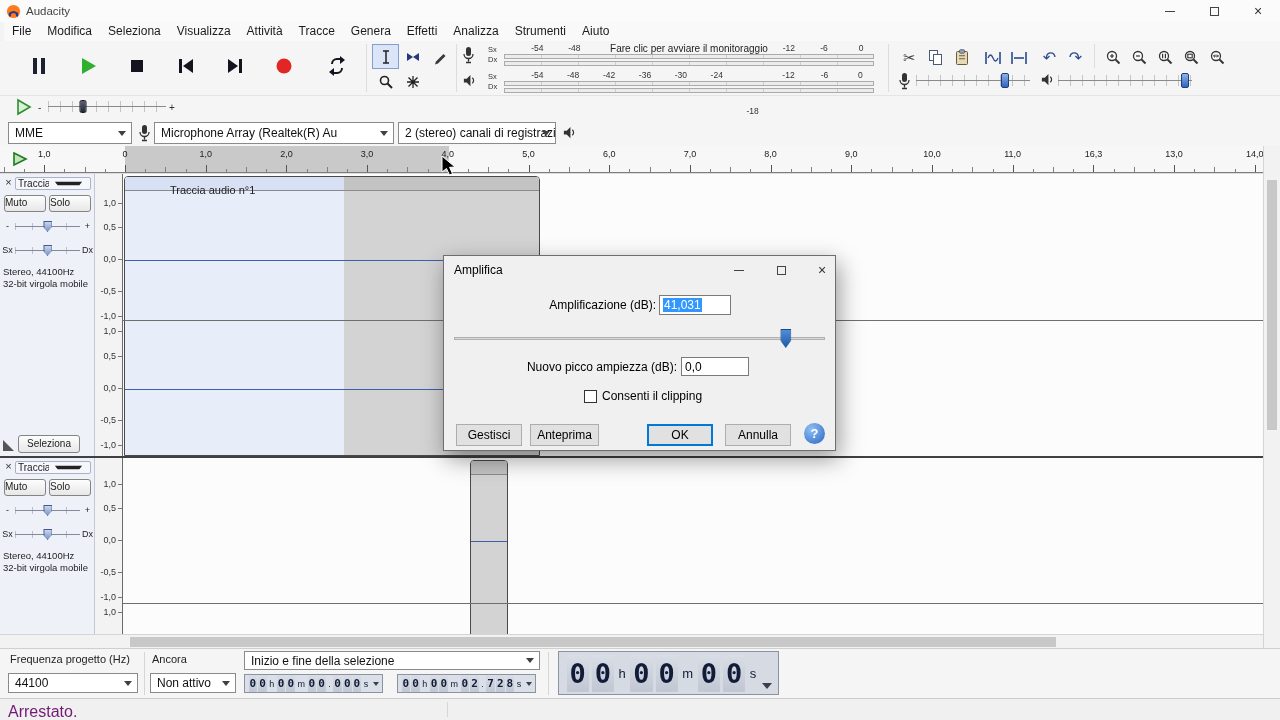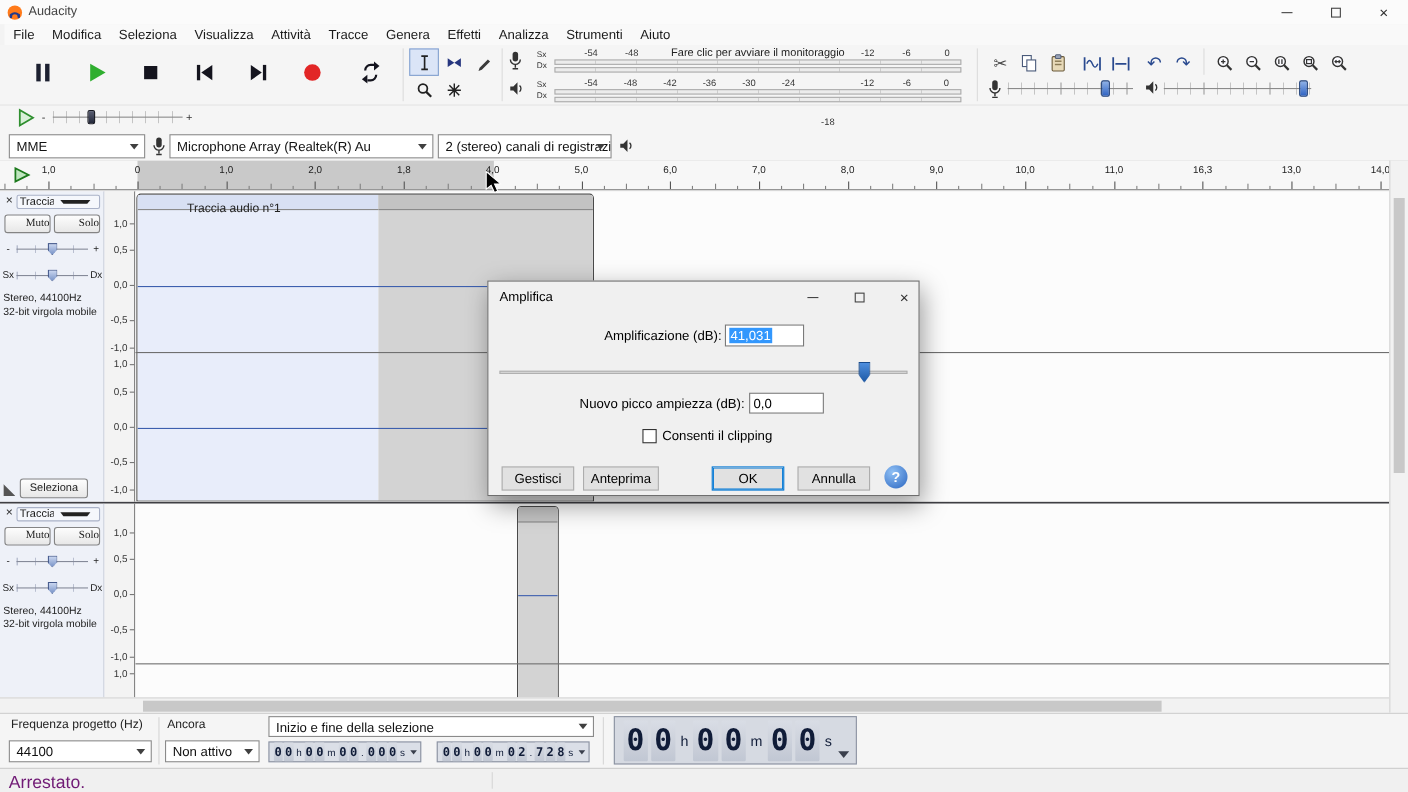--- a/index.html
+++ b/index.html
@@ -62,21 +62,21 @@
   #trackarea{position:absolute;left:0;top:173px;width:1263px;height:461px;overflow:hidden;background:#dcdcdc;}
   .track{position:absolute;left:0;width:1263px;box-sizing:border-box;background:#fcfcfc;}
   .t-panel{position:absolute;left:0;top:0;bottom:0;width:95px;background:#eef1f8;border-right:1px solid #c3c8d6;box-sizing:border-box;overflow:hidden;}
   .t-close{position:absolute;left:3px;top:3px;width:11px;height:11px;font-size:11px;line-height:11px;color:#333;text-align:center;}
   .t-name{position:absolute;left:15px;top:3px;right:3px;height:13px;display:flex;align-items:center;
      font-size:10px;color:#1a1a1a;border:1px solid #aab2c8;border-radius:2px;padding:0 2px;box-sizing:border-box;background:#f5f7fc;}
   .t-name span{flex:1;white-space:nowrap;overflow:hidden;}
   .t-name .dd{transform:scale(.7);}
   .t-ms{position:absolute;left:4px;top:21px;display:flex;gap:3px;}
   .t-btn{width:40px;height:15px;border:1px solid #848484;border-radius:3px;background:linear-gradient(#fdfdfd,#e7e7e7);
-     font-size:10px;color:#222;text-align:right;line-height:14px;font-family:Liberation Serif, serif;}
+     font-size:10px;color:#222;text-align:left;line-height:14px;}
   .t-slider-row{position:absolute;left:2px;width:91px;height:16px;display:flex;align-items:center;}
   .t-sl-label{font-size:9px;color:#222;width:11px;text-align:center;}
   .lws{flex:1;position:relative;height:14px;}
   .lws::before{content:"";position:absolute;left:2px;right:2px;top:4px;height:7px;
      background:repeating-linear-gradient(90deg,#b9bfd0 0 1px,transparent 1px 17px);}
   .lws-track{position:absolute;left:2px;right:2px;top:7px;height:1px;background:#858a99;}
   .lws-thumb{position:absolute;top:2px;width:9px;height:11px;transform:translateX(-50%);
      background:linear-gradient(#c9d6f0,#7b95c8);border:1px solid #44598c;box-sizing:border-box;
      clip-path:polygon(0 0,100% 0,100% 55%,50% 100%,0 55%);}
   .t-info{position:absolute;left:3px;top:92px;font-size:9.5px;color:#222;line-height:12px;white-space:nowrap;}
@@ -471,21 +471,21 @@
     </span>
   <div class="r-tick" style="left: 44.3px; height: 7px;"></div>
       <span class="r-num" style="left: 44.3px;">1,0</span>
       <div class="r-tick" style="left: 125px; height: 7px;"></div>
       <span class="r-num" style="left: 125px;">0</span>
       <div class="r-tick" style="left: 205.7px; height: 7px;"></div>
       <span class="r-num" style="left: 205.7px;">1,0</span>
       <div class="r-tick" style="left: 286.4px; height: 7px;"></div>
       <span class="r-num" style="left: 286.4px;">2,0</span>
       <div class="r-tick" style="left: 367.1px; height: 7px;"></div>
-      <span class="r-num" style="left: 367.1px;">1,8</span>
+      <span class="r-num" style="left: 367.1px;">3,0</span>
       <div class="r-tick" style="left: 447.8px; height: 7px;"></div>
       <span class="r-num" style="left: 447.8px;">4,0</span>
       <div class="r-tick" style="left: 528.5px; height: 7px;"></div>
       <span class="r-num" style="left: 528.5px;">5,0</span>
       <div class="r-tick" style="left: 609.2px; height: 7px;"></div>
       <span class="r-num" style="left: 609.2px;">6,0</span>
       <div class="r-tick" style="left: 689.9px; height: 7px;"></div>
       <span class="r-num" style="left: 689.9px;">7,0</span>
       <div class="r-tick" style="left: 770.6px; height: 7px;"></div>
       <span class="r-num" style="left: 770.6px;">8,0</span>

